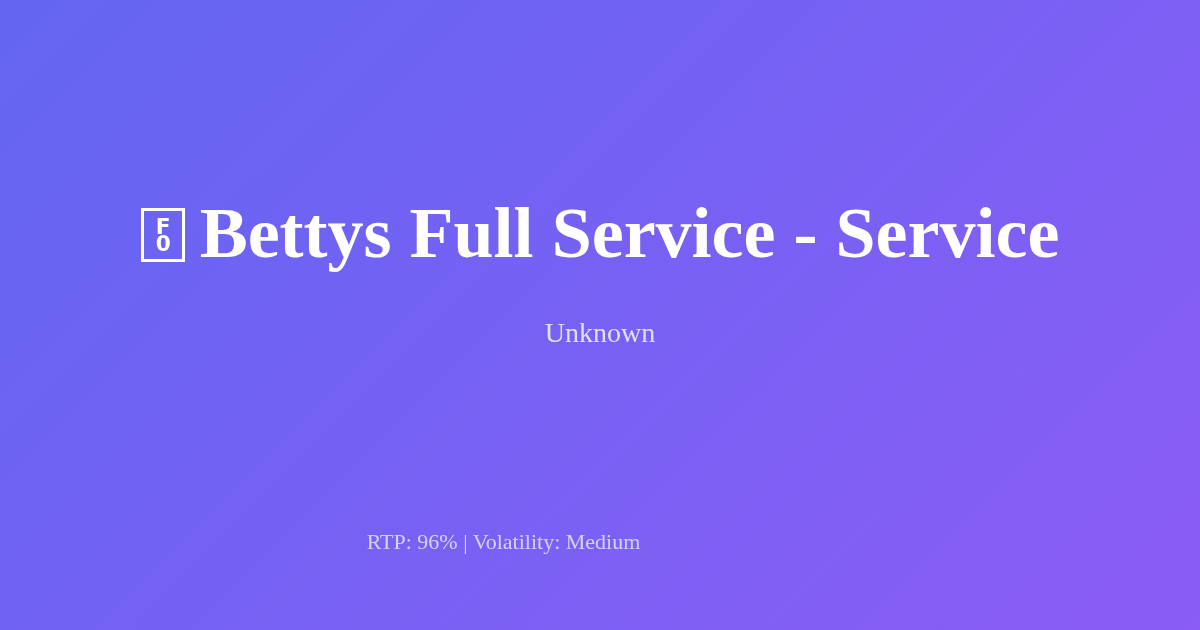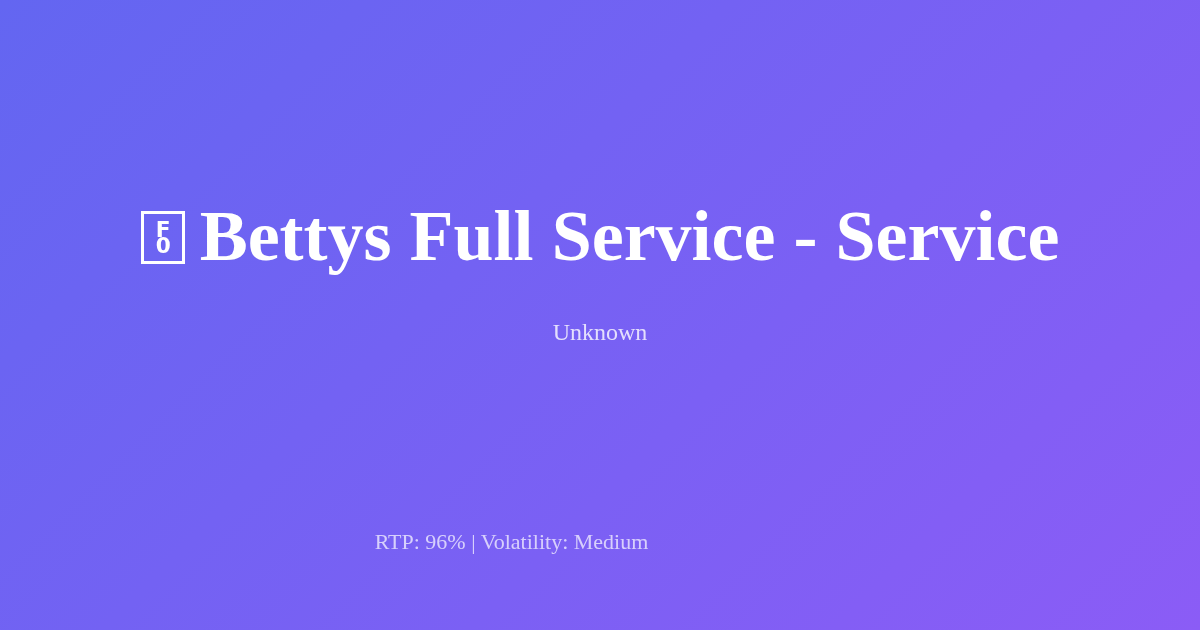--- a/index.html
+++ b/index.html
@@ -79,33 +79,33 @@
     line-height: 1;
     letter-spacing: -0.02em;
   }
 
   .og-title .slot-icon .hex-top  { top: 0.22em; }
   .og-title .slot-icon .hex-bot  { bottom: 0.20em; }
 
   .og-subtitle {
     font-family: "Liberation Serif", "DejaVu Serif", serif;
     font-weight: normal;
-    font-size: 24px;
+    font-size: 28px;
     line-height: 1.2;
     color: rgba(255, 255, 255, 0.80);
     text-align: center;
     margin: 0;
     margin-top: 44px;
     white-space: nowrap;
   }
 
   
   .og-meta {
     position: absolute;
-    left: 8px;
+    left: 0;
     top: 529px;
     width: 1007px;
     text-align: center;
     font-family: "Liberation Serif", "DejaVu Serif", serif;
     font-weight: normal;
     font-size: 22px;
     line-height: 26px;
     color: rgba(255, 255, 255, 0.70);
     white-space: nowrap;
   }

